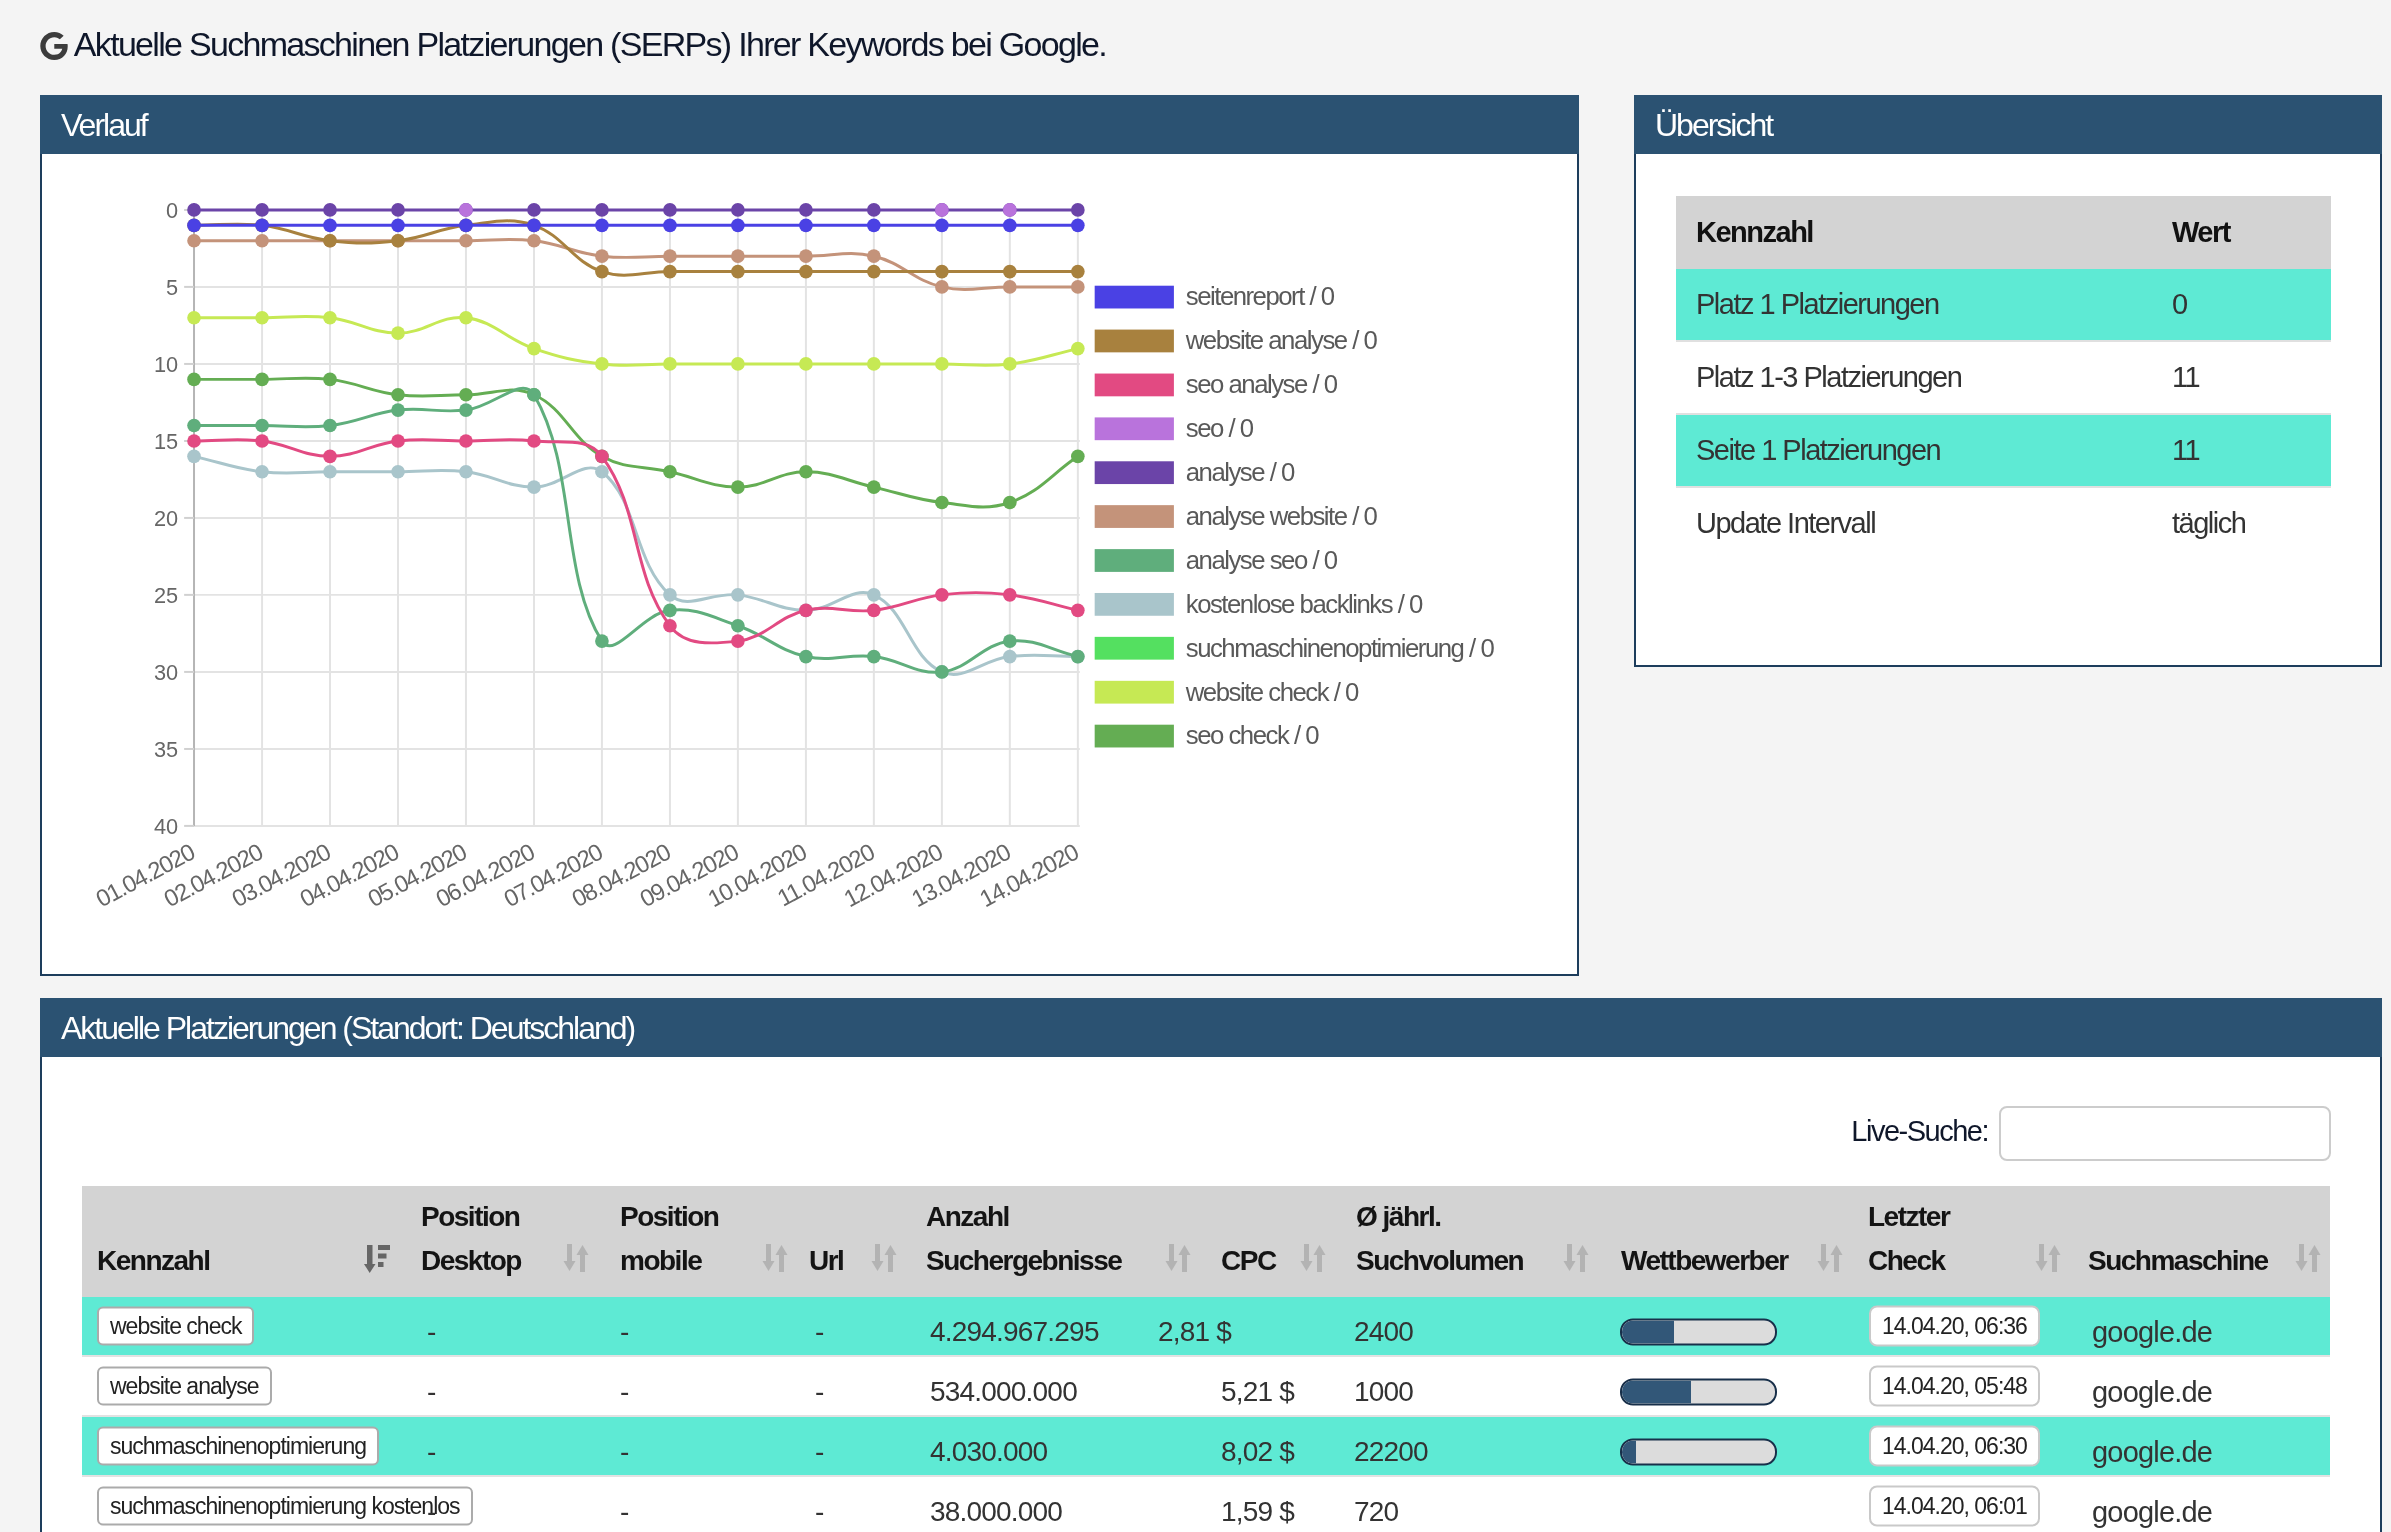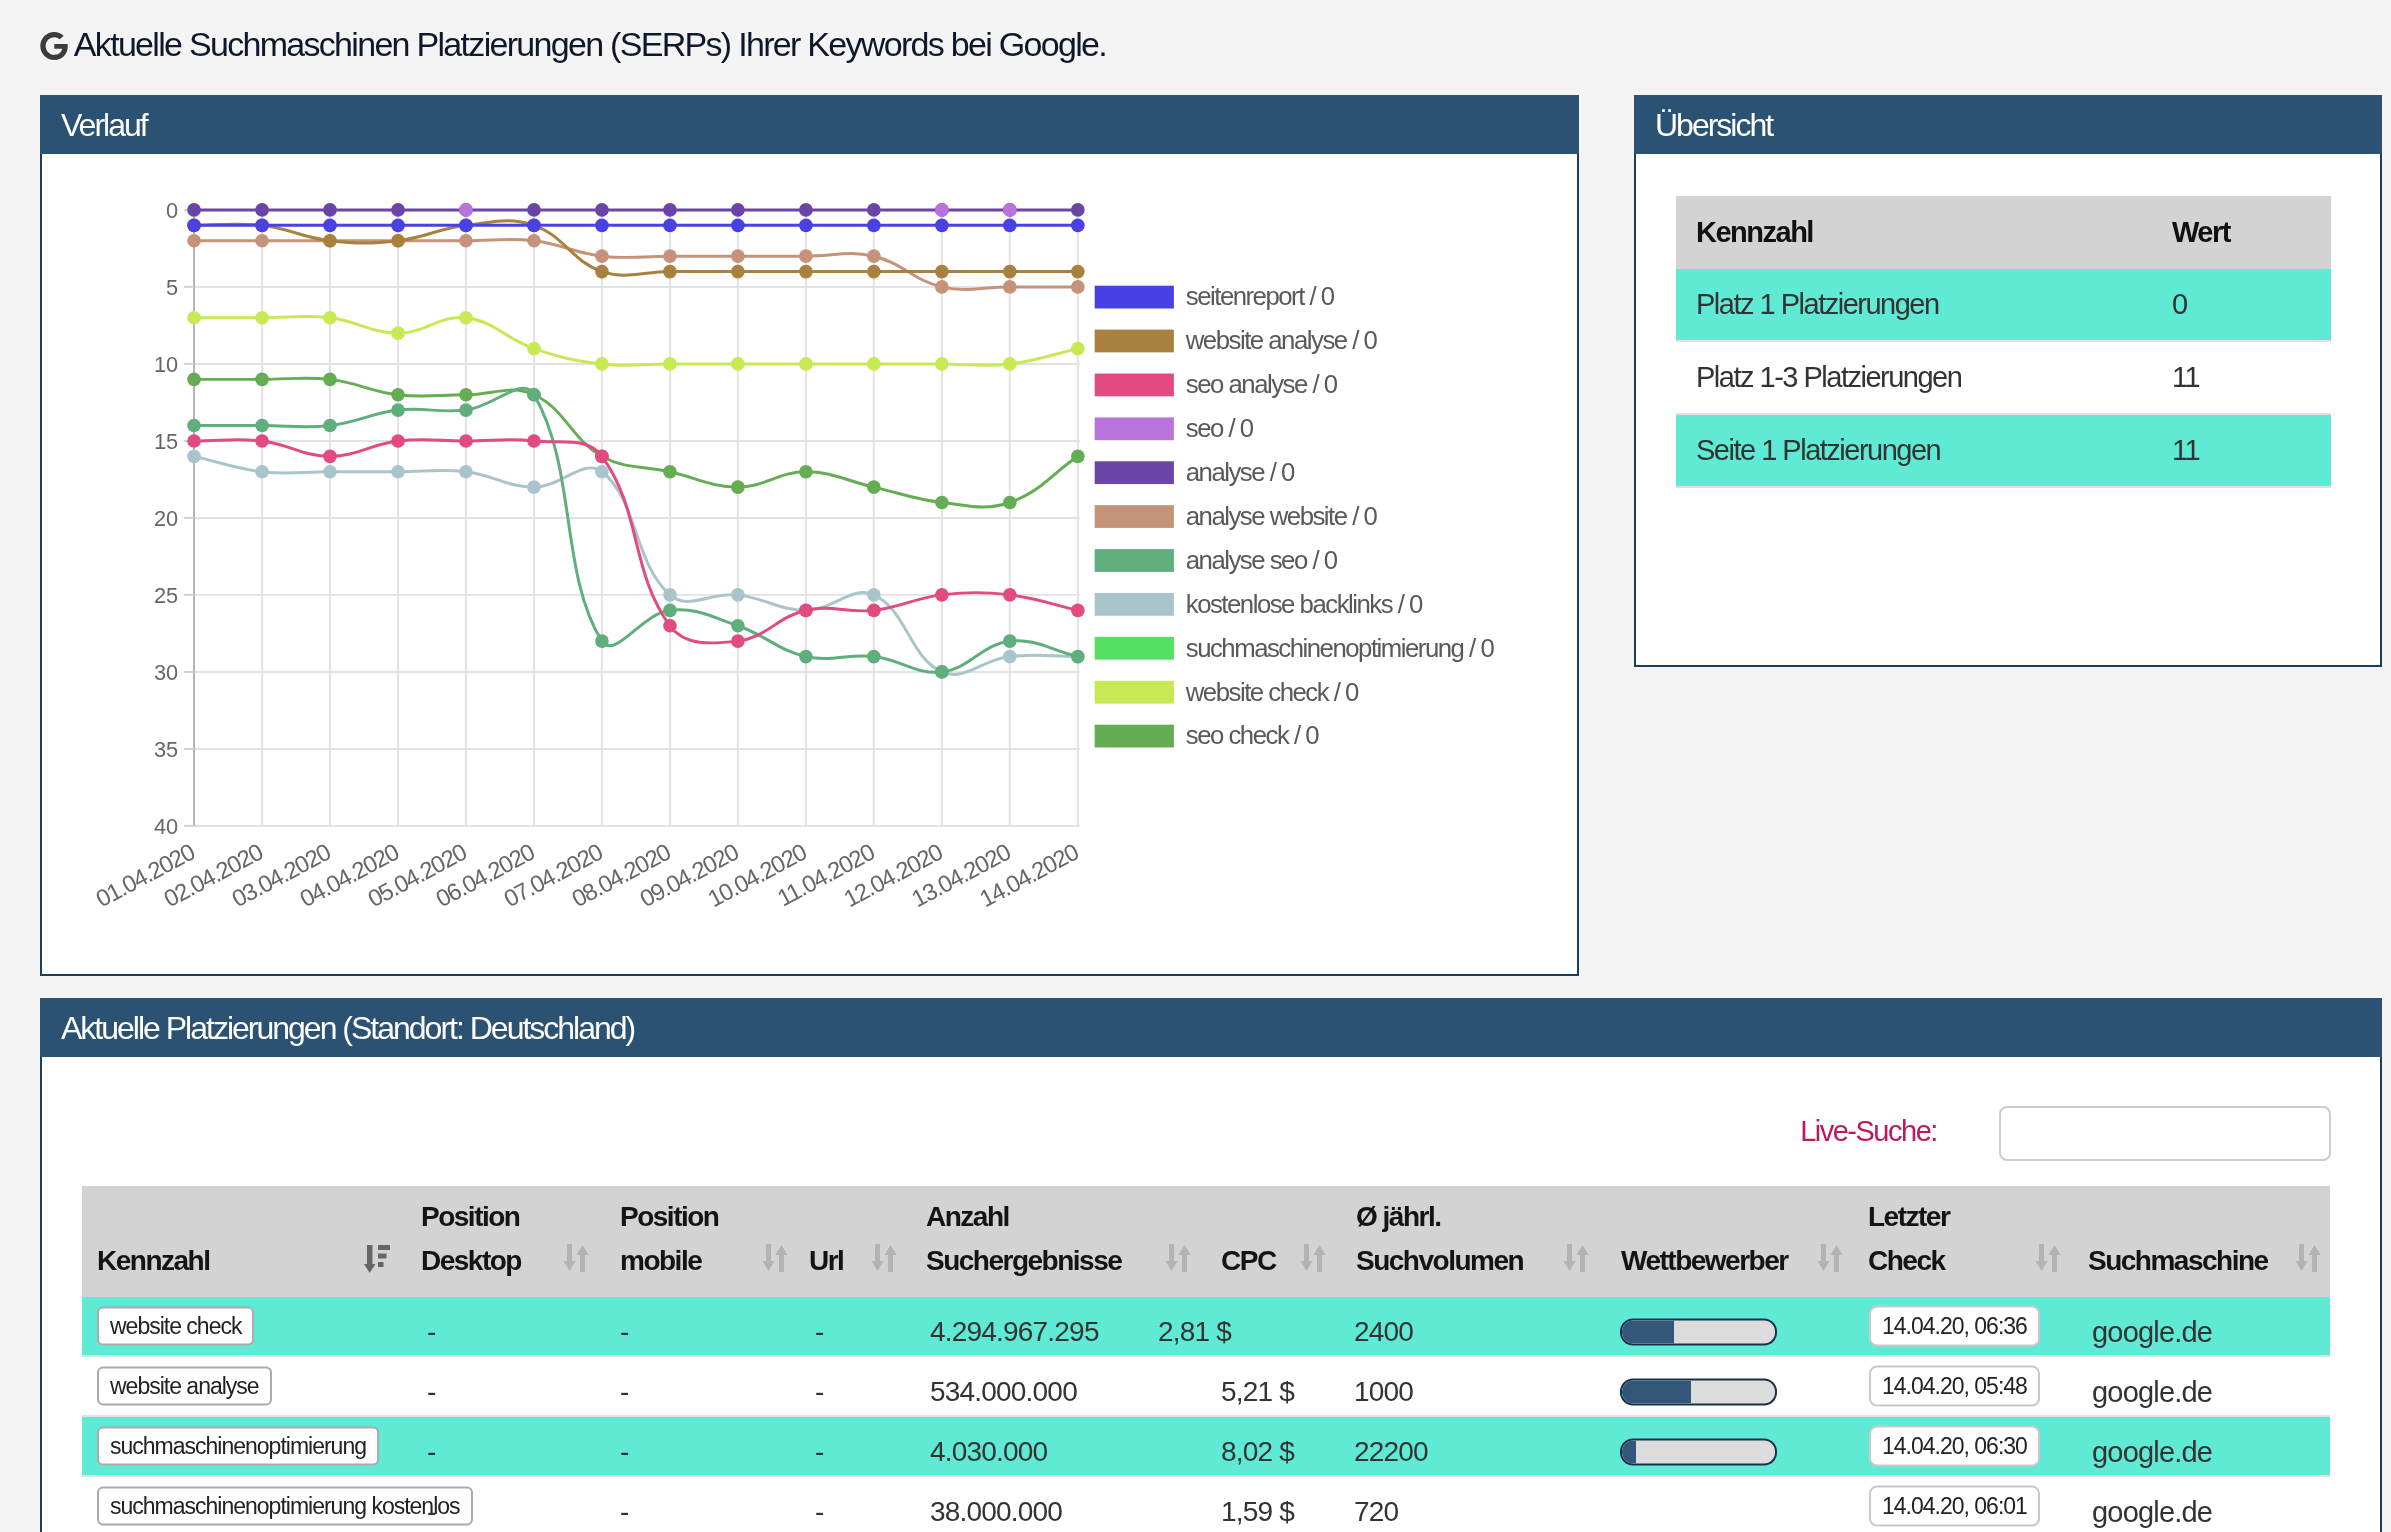--- a/index.html
+++ b/index.html
@@ -286,26 +286,27 @@
     </div>
   </div>
 
   <div class="panel" style="left:1634px;top:95px;width:744px;height:568px">
     <div class="phead">Übersicht</div>
     <div class="otable">
       <div class="orow ohead">Kennzahl<span class="oval">Wert</span></div>
       <div class="orow alt">Platz 1 Platzierungen<span class="oval">0</span></div>
       <div class="orow">Platz 1-3 Platzierungen<span class="oval">11</span></div>
       <div class="orow alt">Seite 1 Platzierungen<span class="oval">11</span></div>
+      <div class="orow" style="border-bottom:none">Update Intervall<span class="oval">täglich</span></div>
     </div>
   </div>
 
   <div class="panel" style="left:40px;top:998px;width:2338px;height:554px">
     <div class="phead">Aktuelle Platzierungen (Standort: Deutschland)</div>
-    <div style="position:absolute;top:106px;left:1707px;width:239px;text-align:center;font-size:29px;letter-spacing:-1.5px;color:#be185d;line-height:51px;white-space:nowrap">Live-Suche:</div>
+    <div style="position:absolute;top:106px;left:1707px;width:239px;text-align:right;font-size:29px;letter-spacing:-1.5px;color:#0f172a;line-height:51px;white-space:nowrap">Live-Suche:</div>
     <input style="position: absolute; left: 1957px; top: 106px; width: 332px; height: 55px; border: 2px solid rgb(204, 204, 204); border-radius: 8px; box-sizing: border-box; outline: none; font-size: 26px; padding: 0px 12px;">
     <div class="btable">
       <div class="bhead">
         <span class="bh" style="left:15px">Kennzahl</span>
         <span class="sico" style="left:282px"><svg width="26" height="32" viewBox="0 0 26 32">
             <g fill="#666666">
               <rect x="3" y="2" width="5.5" height="20"></rect>
               <polygon points="0,21 11.5,21 5.7,30"></polygon>
               <rect x="14" y="2" width="12" height="5"></rect>
               <rect x="14" y="10.5" width="8.5" height="5"></rect>

